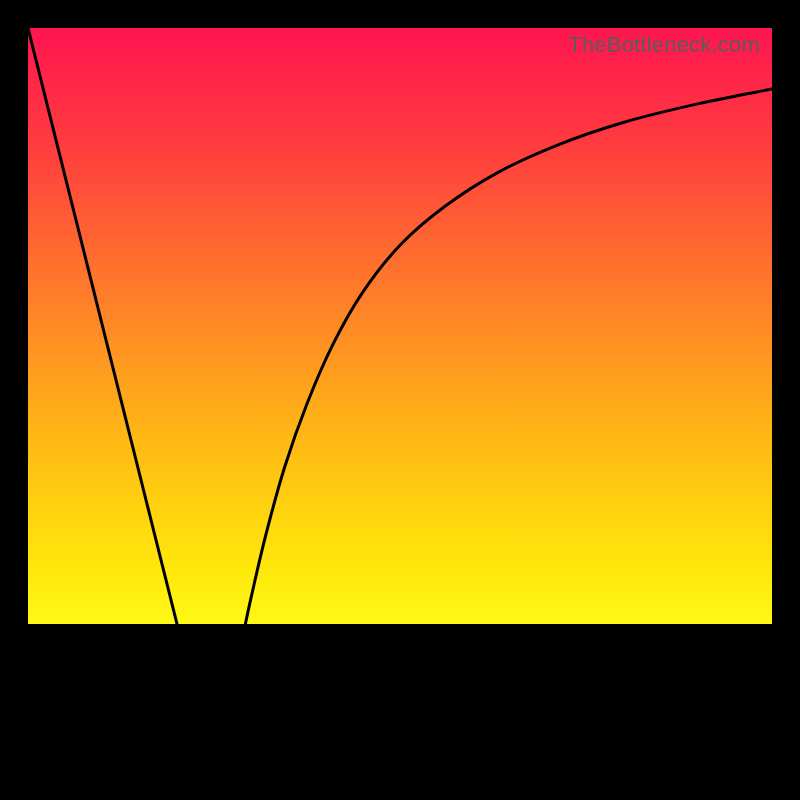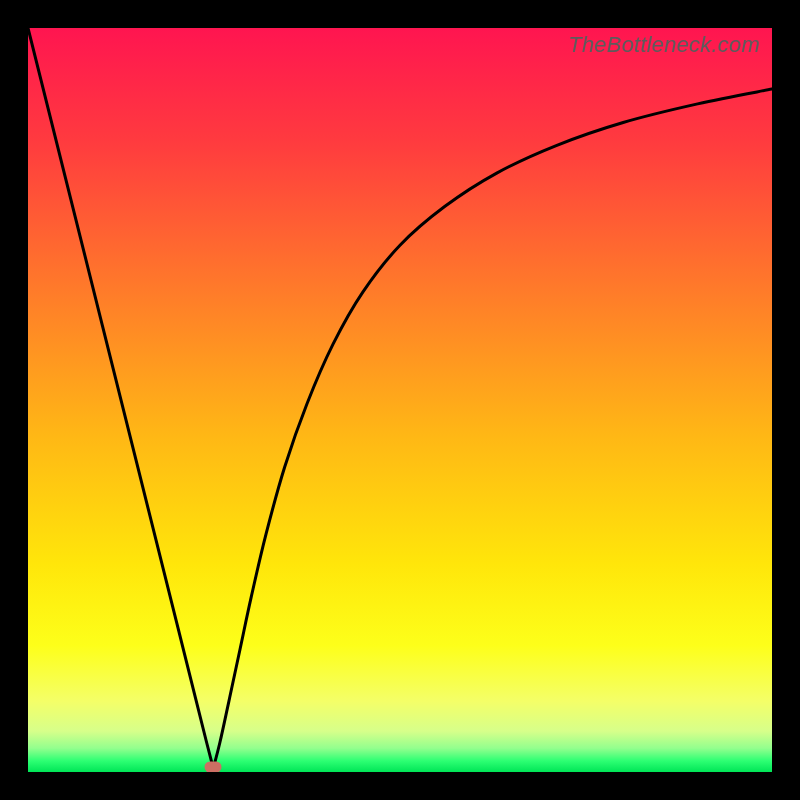--- a/index.html
+++ b/index.html
@@ -15,23 +15,22 @@
     width: 800px;
     height: 800px;
     background: #000;
     position: relative;
   }
   .plot {
     position: absolute;
     left: 28px;
     top: 28px;
     width: 744px;
-    height: 744px;
+    height: 596px;
     overflow: hidden;
-    font-style: italic;
   }
   .watermark {
     position: absolute;
     top: 4px;
     right: 12px;
     font-size: 22px;
     font-weight: 500;
     color: #5c5c5c;
     letter-spacing: 0.2px;
     z-index: 10;

